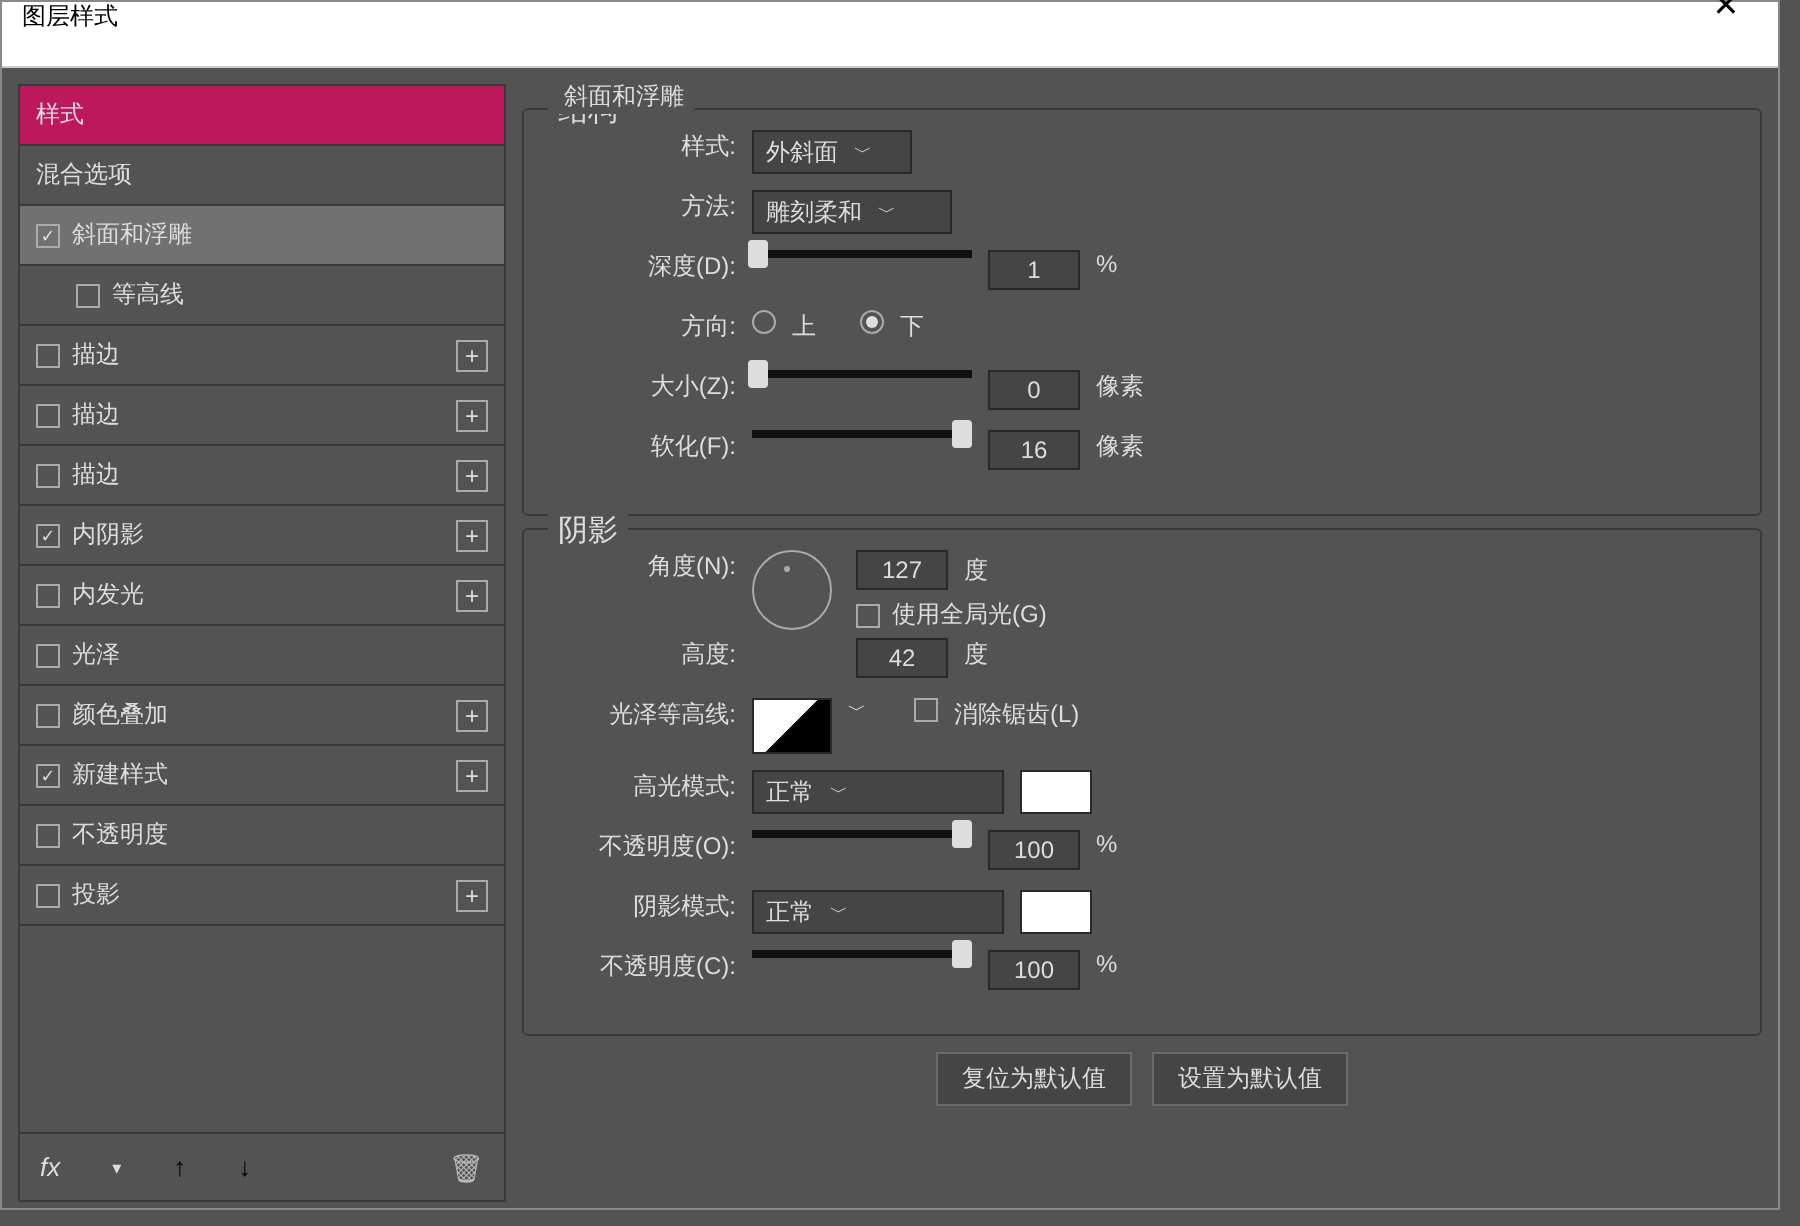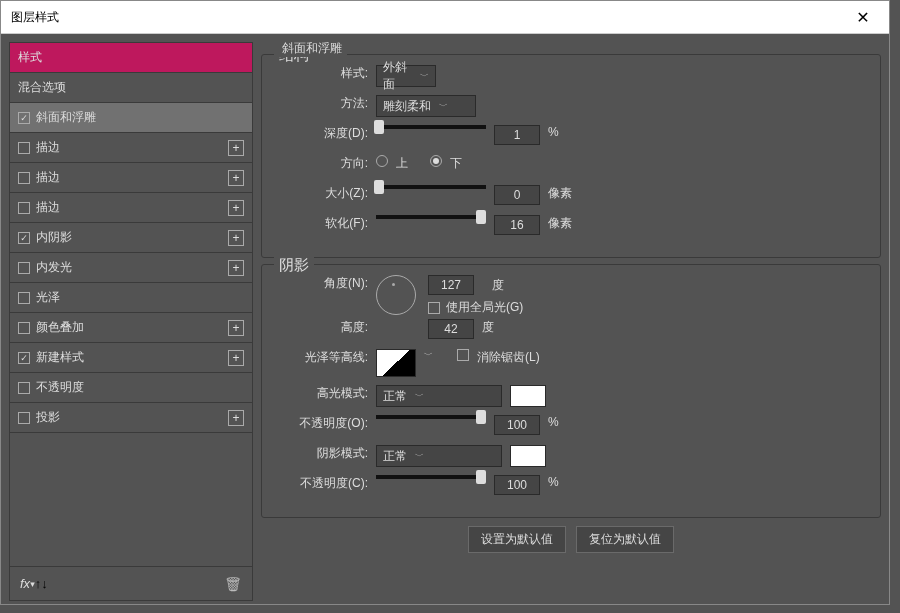--- a/index.html
+++ b/index.html
@@ -1,18 +1,18 @@
 <!DOCTYPE html>
 <html><head>
 <meta charset="utf-8">
 <style>
 * { box-sizing: border-box; margin: 0; padding: 0; font-family: "Microsoft YaHei", sans-serif; }
 body { background: #535353; width: 900px; height: 613px; overflow: hidden; }
 .dialog { width: 890px; height: 605px; background: #535353; border: 1px solid #888; position: relative; }
-.titlebar { height: 28px; background: #fff; display: flex; align-items: center; justify-content: space-between; padding: 16px 10px; border-bottom: 1px solid #ccc; }
+.titlebar { height: 28px; background: #fff; display: flex; align-items: flex-end; justify-content: space-between; padding: 16px 10px; border-bottom: 1px solid #ccc; }
 .titlebar-title { font-size: 12px; color: #000; }
 .close-btn { width: 32px; height: 28px; display: flex; align-items: center; justify-content: center; cursor: pointer; font-size: 16px; }
 .body { display: flex; height: calc(100% - 28px); padding: 8px; gap: 8px; }
 .left-panel { width: 244px; display: flex; flex-direction: column; border: 1px solid #3a3a3a; }
 .style-list { flex: 1; }
 .list-row { display: flex; align-items: center; justify-content: space-between; height: 30px; padding: 0 8px; border-bottom: 1px solid #3a3a3a; color: #ddd; font-size: 12px; }
 .list-row.header { background: #be185d; }
 .list-row.selected { background: #717171; }
 .list-row.indent .row-left { padding-left: 20px; }
 .row-left { display: flex; align-items: center; gap: 6px; }
@@ -68,20 +68,26 @@
         <div class="list-row">
             <span>混合选项</span>
           </div>
         <div id="style-items">
             <div class="list-row selected">
               <div class="row-left">
                 <span class="checkbox checked"></span>
                 <span>斜面和浮雕</span>
               </div>
             </div>
+            <div class="list-row indent">
+              <div class="row-left">
+                <span class="checkbox"></span>
+                <span>等高线</span>
+              </div>
+            </div>
             <div class="list-row">
               <div class="row-left">
                 <span class="checkbox"></span>
                 <span>描边</span>
               </div>
               <span class="plus-btn">+</span>
             </div>
             <div class="list-row">
               <div class="row-left">
                 <span class="checkbox"></span>
@@ -139,38 +145,38 @@
             <div class="list-row">
               <div class="row-left">
                 <span class="checkbox"></span>
                 <span>投影</span>
               </div>
               <span class="plus-btn">+</span>
             </div>
           </div>
       </div>
       <div class="left-footer">
-        <div style="display:flex;gap:0;align-items:center;">
+        <div style="display:flex;gap:26px;align-items:center;">
           <span class="fx-label">fx</span>
           <span style="font-size:9px;color:#ddd;">▾</span>
           <span class="arrow-up">↑</span>
           <span class="arrow-down">↓</span>
         </div>
         <span class="trash">🗑</span>
       </div>
     </div>
 
     <div class="center-panel">
       <div class="outer-legend">斜面和浮雕</div>
 
       <div class="fieldset" style="margin-top:12px;">
         <span class="legend">结构</span>
         <div class="form-row">
           <span class="form-label">样式:</span>
-          <div class="dropdown" style="width:60px;">
+          <div class="dropdown" style="width:80px;">
               <span>外斜面</span>
               <span class="chev">﹀</span>
             </div>
         </div>
         <div class="form-row">
           <span class="form-label">方法:</span>
           <div class="dropdown" style="width:100px;">
               <span>雕刻柔和</span>
               <span class="chev">﹀</span>
             </div>
@@ -208,21 +214,21 @@
           <span>像素</span>
         </div>
       </div>
 
       <div class="fieldset">
         <span class="legend">阴影</span>
         <div class="form-row" style="height:44px;">
           <span class="form-label">角度(N):</span>
           <div class="angle-dial" style="margin-right:4px;"></div>
           <div style="display:flex;flex-direction:column;gap:4px;">
-            <div style="display:flex;align-items:center;gap:18px;">
+            <div style="display:flex;align-items:center;gap:8px;">
               <input class="input-box" value="127" style="">
               <span>度</span>
             </div>
             <div style="display:flex;align-items:center;gap:6px;">
               <span class="checkbox"></span>
               <span>使用全局光(G)</span>
             </div>
           </div>
         </div>
         <div class="form-row">
@@ -266,19 +272,19 @@
         <div class="form-row">
           <span class="form-label">不透明度(C):</span>
           <div class="slider-track">
               <div class="slider-thumb" style="left:100px;"></div>
             </div>
           <input class="input-box" value="100" style="">
           <span>%</span>
         </div>
       </div>
       <div class="btn-row">
+        <div class="action-btn">复位为默认值</div>
         <div class="action-btn">设置为默认值</div>
-        <div class="action-btn">复位为默认值</div>
       </div>
     </div>
 
   </div>
 </div>
 
 </body></html>

